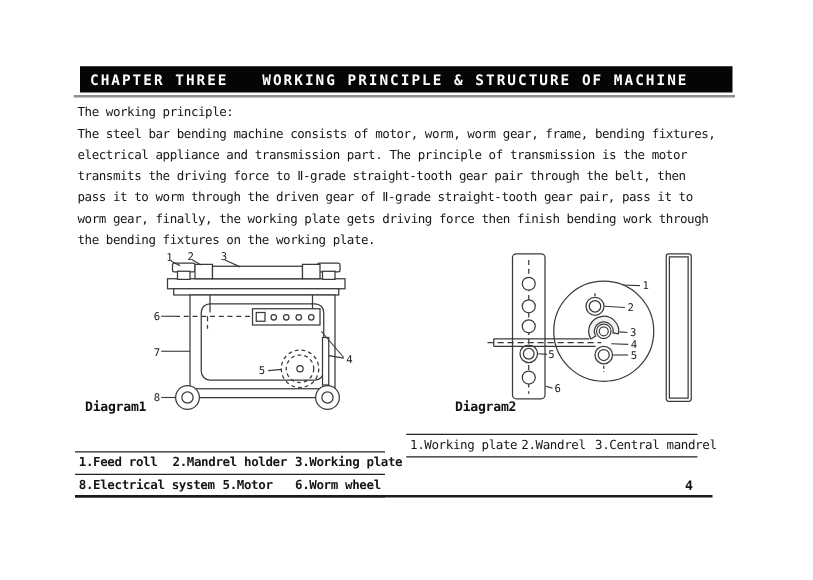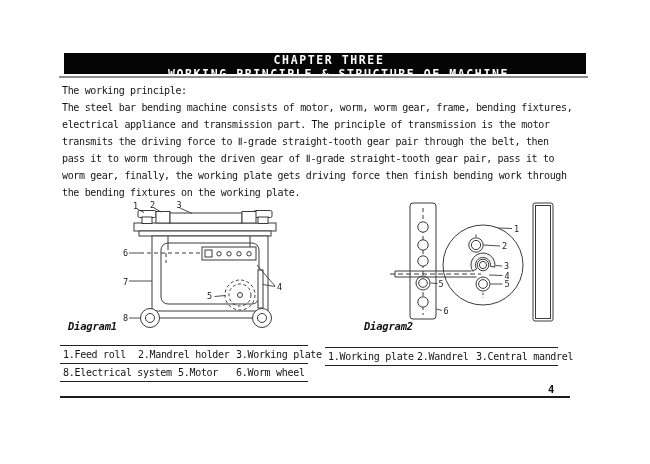--- a/index.html
+++ b/index.html
@@ -4,38 +4,38 @@
 <style>
   html,body{margin:0;padding:0;}
   body{
     width:650px;height:464px;background:#ffffff;position:relative;overflow:hidden;
     font-family:"DejaVu Sans Mono","Liberation Mono",monospace;color:#1a1a1a;
   }
   .abs{position:absolute;}
   .chapter-bar{
     left:64px;top:53px;width:522px;height:21px;background:#050505;color:#fdfdfd;
     display:flex;align-items:center;padding:0;
-    font-weight:bold;font-size:11.5px;letter-spacing:1.6px;white-space:nowrap;flex-direction:column;
+    font-weight:bold;font-size:11.5px;letter-spacing:1.6px;white-space:nowrap;
   }
   .chapter-bar .chap{margin-left:8px;}
   .chapter-bar .titl{margin-left:27px;}
   .header-rule{left:59px;top:75.5px;width:529px;height:2.4px;background:#8d8d8d;}
   .body-text{
     left:62px;top:82px;width:528px;
     font-size:10px;line-height:17px;letter-spacing:-0.35px;white-space:pre-line;color:#151515;
   }
-  .caption{font-weight:bold;font-size:10.5px;letter-spacing:-0.2px;color:#111;font-style:italic;}
+  .caption{font-weight:bold;font-size:10.5px;letter-spacing:-0.2px;color:#111;}
   .cap1{left:68px;top:320px;}
   .cap2{left:364px;top:320px;}
   .legend{font-size:10px;letter-spacing:-0.3px;color:#151515;}
   .legend .row{position:relative;height:17px;}
   .legend .row.bline{border-bottom:1.2px solid #222;}
   .legend{border-top:1.2px solid #222;}
   .legend .cell{position:absolute;top:2.5px;white-space:nowrap;}
-  .legend1{left:60px;top:345px;width:248px;}
+  .legend1{left:60px;top:361px;width:248px;font-weight:bold;}
   .legend2{left:325px;top:347px;width:233px;}
   .bottom-rule{left:60px;top:396px;width:510px;height:1.6px;background:#1c1c1c;}
   .page-number{left:548px;top:383px;font-weight:bold;font-size:10.5px;color:#111;}
   svg{position:absolute;overflow:visible;}
   svg text{font-family:"DejaVu Sans Mono","Liberation Mono",monospace;font-size:8.5px;fill:#222;stroke:none;}
 </style>
 </head>
 <body>
 
 <div class="abs chapter-bar">

